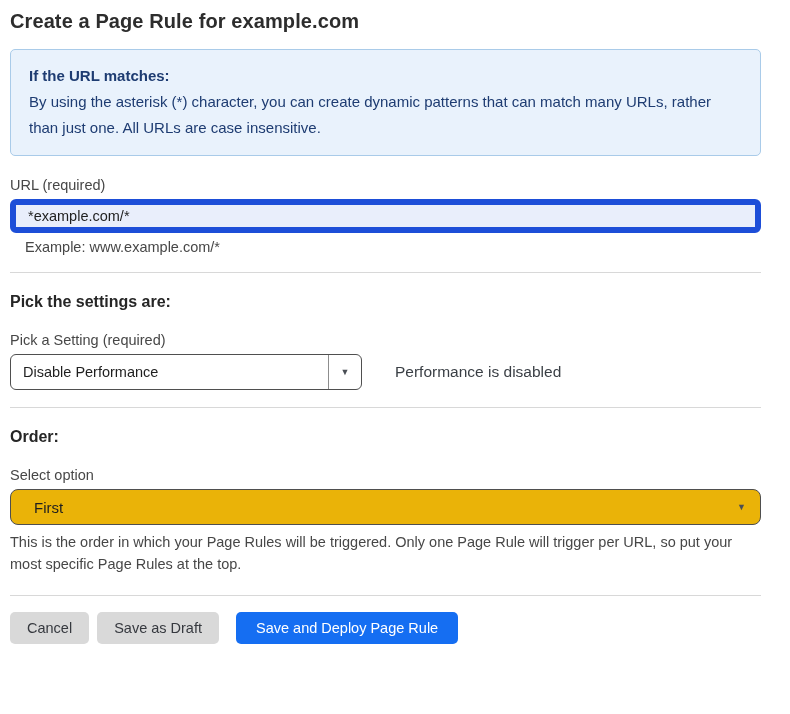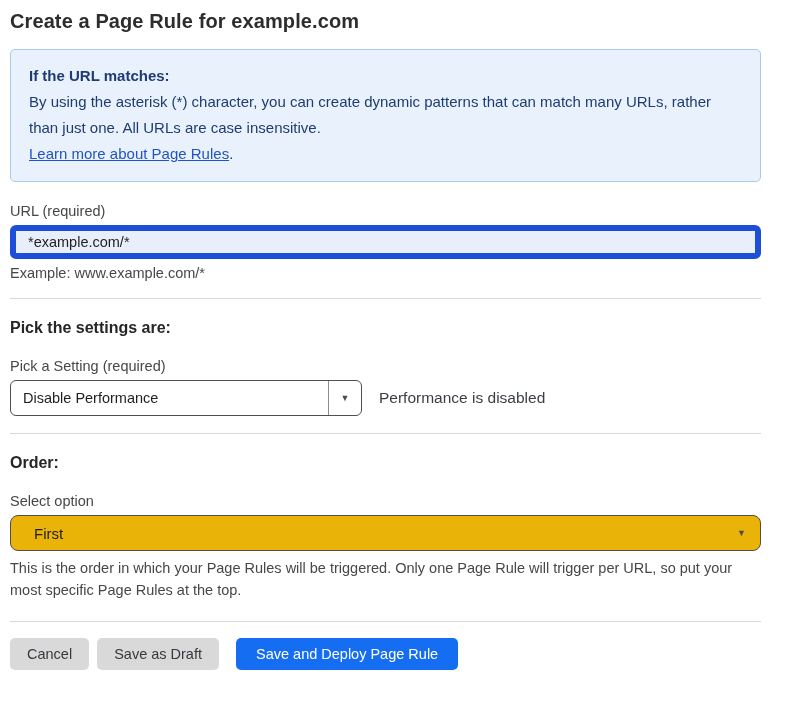--- a/index.html
+++ b/index.html
@@ -52,37 +52,38 @@
     font-family: "Liberation Sans", sans-serif;
     font-size: 14.5px;
     color: #1f1f1f;
     padding: 0 12px;
     outline: none;
   }
   .hint-text {
     font-size: 14.5px;
     color: #474747;
     margin-top: 6px;
+    margin-left: 15px;
   }
   .divider {
     border: none;
     border-top: 1px solid #d8d8d8;
     margin: 0;
   }
   .divider-1 { margin-top: 17px; }
   .section-heading {
     font-size: 16px;
     font-weight: bold;
     color: #262626;
     margin-top: 20px;
   }
   .setting-row {
     display: flex;
     align-items: center;
-    gap: 17px;
+    gap: 33px;
   }
   .dropdown {
     width: 352px;
     height: 36px;
     background: #ffffff;
     border: 1px solid #4f4f4f;
     border-radius: 6px;
     display: flex;
     align-items: stretch;
     cursor: pointer;
@@ -172,21 +173,20 @@
 </head>
 <body>
 
 <div class="container">
 
   <h1 class="page-title">Create a Page Rule for example.com</h1>
 
   <div class="info-box">
     <div class="info-heading">If the URL matches:</div>
     <div>By using the asterisk (*) character, you can create dynamic patterns that can match many URLs, rather than just one. All URLs are case insensitive.</div>
-    <div><a class="info-link">Learn more about Page Rules</a><span>.</span></div>
   </div>
 
   <div class="field-label">URL (required)</div>
   <input class="url-input" type="text" value="*example.com/*" style="">
   <div class="hint-text">Example: www.example.com/*</div>
 
   <hr class="divider divider-1">
 
   <div class="section-heading">Pick the settings are:</div>
 

